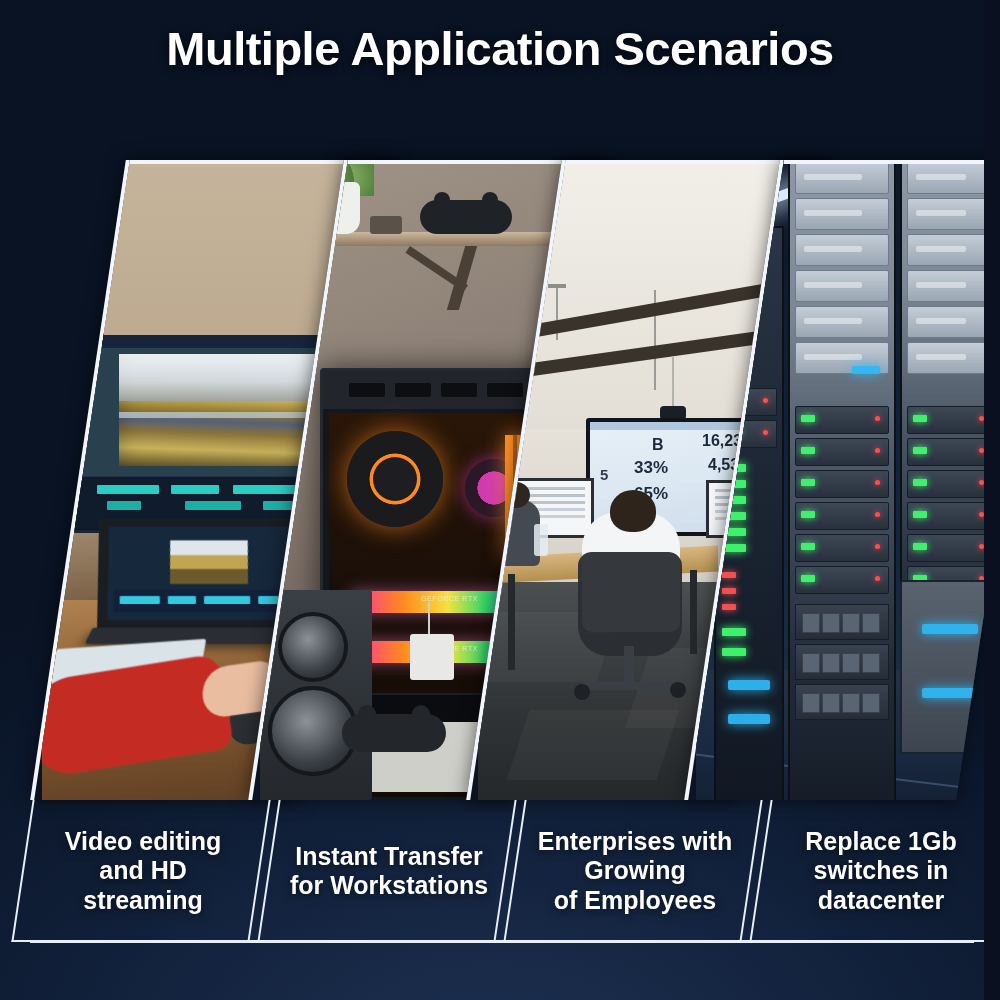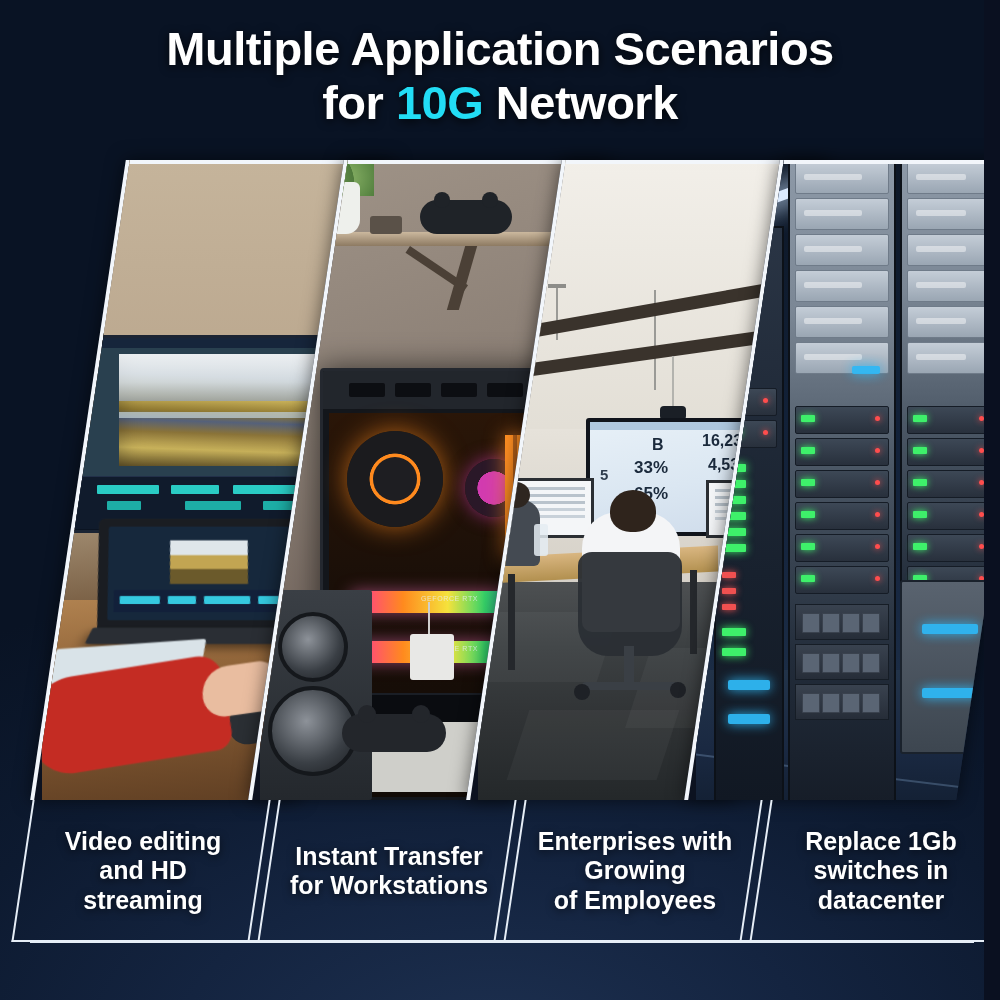--- a/index.html
+++ b/index.html
@@ -227,21 +227,20 @@
   }
   #capbottomline{position:absolute;left:30px;top:940px;width:944px;height:3px;background:#e6eef7;z-index:21;}
 </style>
 </head>
 <body>
 
 <div id="stage">
 
   <div id="titleblock">
     <div class="tline l1">Multiple Application Scenarios</div>
-    <div class="tline l2"><span>for </span><span class="accent">10G</span><span> Network</span></div>
   </div>
 
   <div id="strip">
 
     <div class="panel" id="p1">
       <div class="topcap"></div>
       <div class="inner">
         <div class="p1bg"></div>
         <div class="p1-wall"></div>
         <div class="p1-frame"></div>

